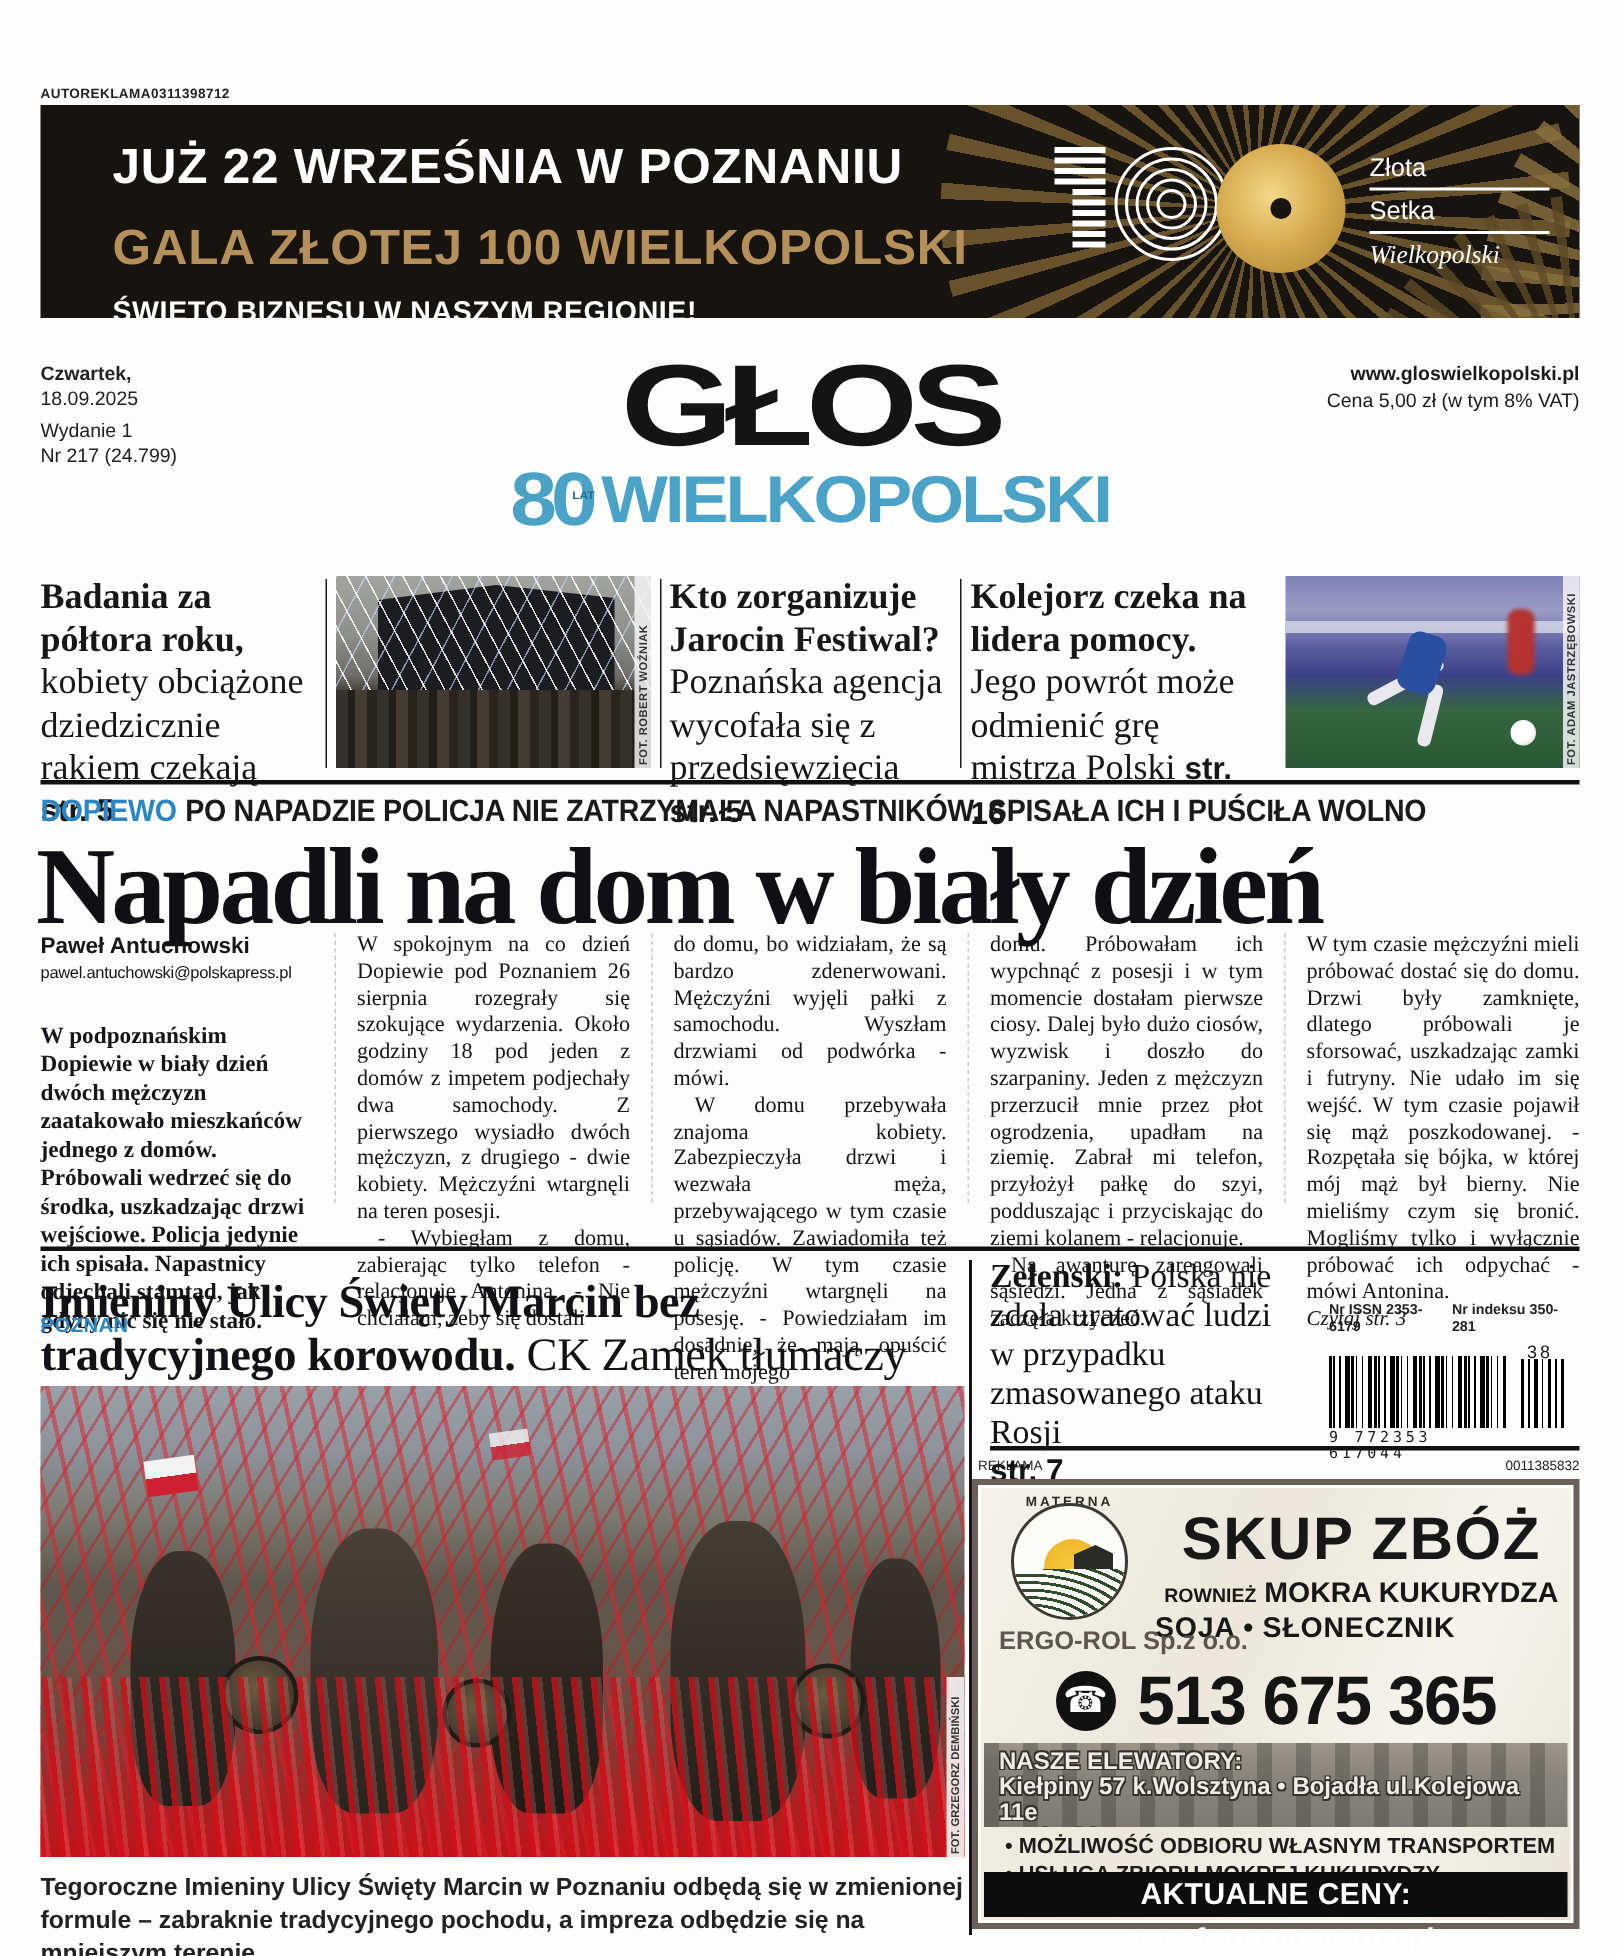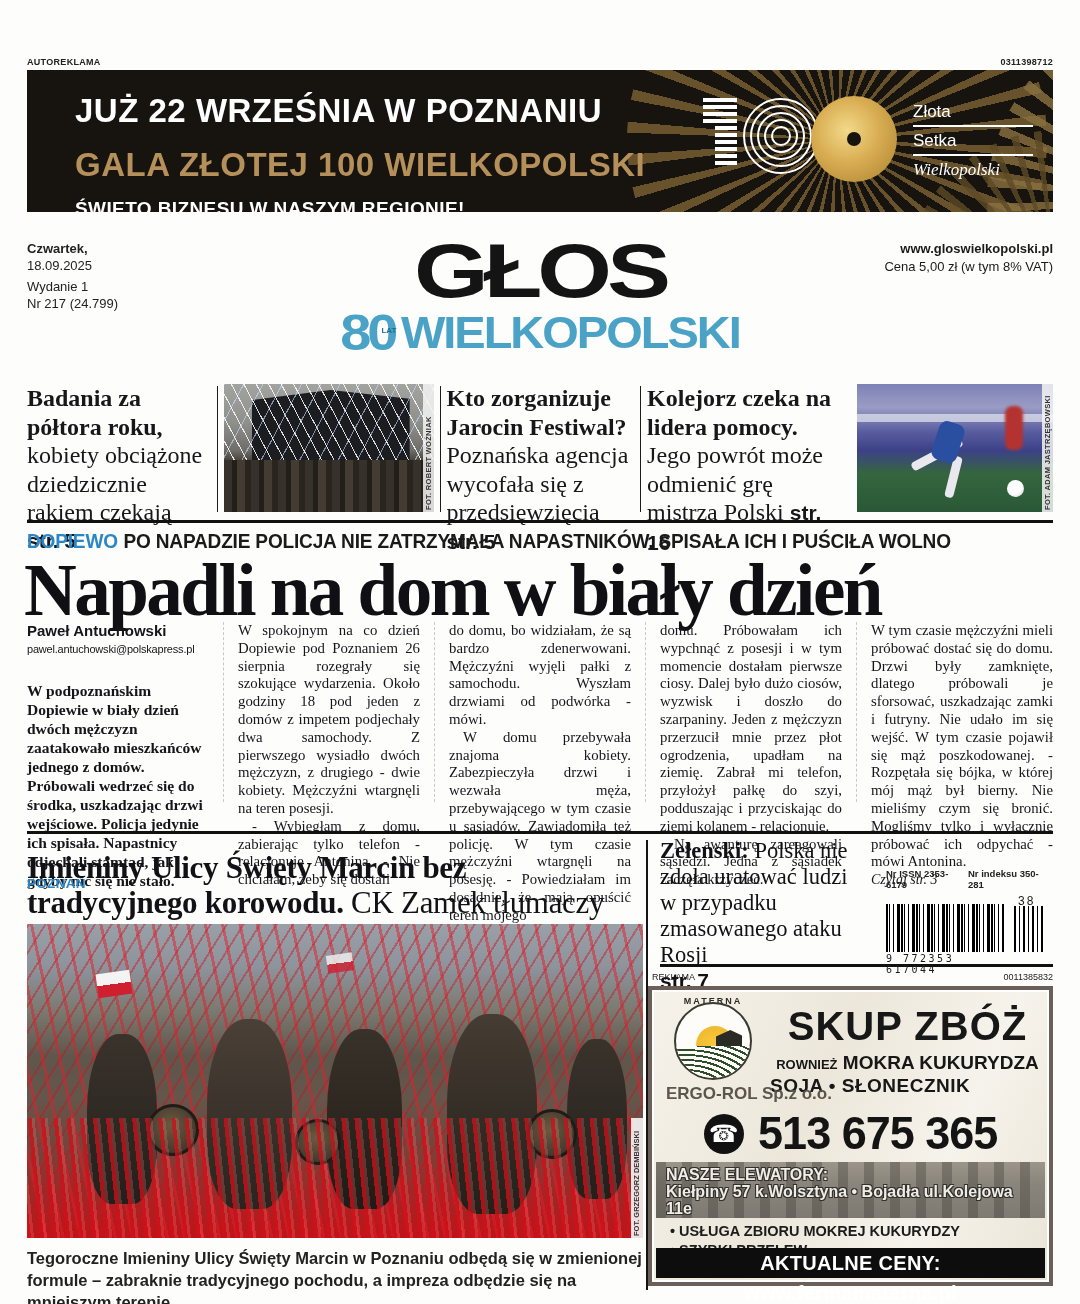--- a/index.html
+++ b/index.html
@@ -5,21 +5,21 @@
   * { margin:0; padding:0; box-sizing:border-box; }
   html,body { background:#e8e8e8; }
   .page {
     position:relative; width:1080px; height:1304px; margin:0 auto;
     background:#fdfdfc; overflow:hidden;
     font-family:"Liberation Sans", sans-serif; color:#1a1a1a;
   }
 
   
   .top-meta { position:absolute; top:57px; left:27px; right:27px;
-    display:flex; justify-content:space-between;
+    display:flex; 
     font-size:9px; font-weight:bold; letter-spacing:.3px; color:#222; }
 
   
   .banner { position:absolute; top:70px; left:27px; width:1026px; height:142px;
     background:#17130e; overflow:hidden; }
   .banner .rays { position:absolute; border-radius:50%; opacity:.8; }
   .r1 { width:420px; height:420px; left:600px; top:-140px;
     background:repeating-conic-gradient(from 200deg, #7c6233 0deg 3deg, transparent 3deg 9deg); }
   .r2 { width:380px; height:380px; left:960px; top:-60px;
     background:repeating-conic-gradient(from 90deg, #8a7140 0deg 3deg, transparent 3deg 8deg); }
@@ -385,19 +385,20 @@
       <span class="phone-num">513 675 365</span>
     </div>
     <div class="elev">
       <div class="elev-text">
         <div>NASZE ELEWATORY:</div>
         <div>Kiełpiny 57 k.Wolsztyna • Bojadła ul.Kolejowa 11e</div>
         <div>Marianki 8, Konotop</div>
       </div>
     </div>
     <div class="bullets">
+      <div>• MOŻLIWOŚĆ ODBIORU WŁASNYM  TRANSPORTEM</div>
       <div>• USŁUGA ZBIORU MOKREJ KUKURYDZY</div>
       <div>• SZYBKI PRZELEW</div>
     </div>
     <div class="adfoot">AKTUALNE CENY: www.fermamaterna.pl</div>
   </div>
 
 </div>
 
 </body></html>

